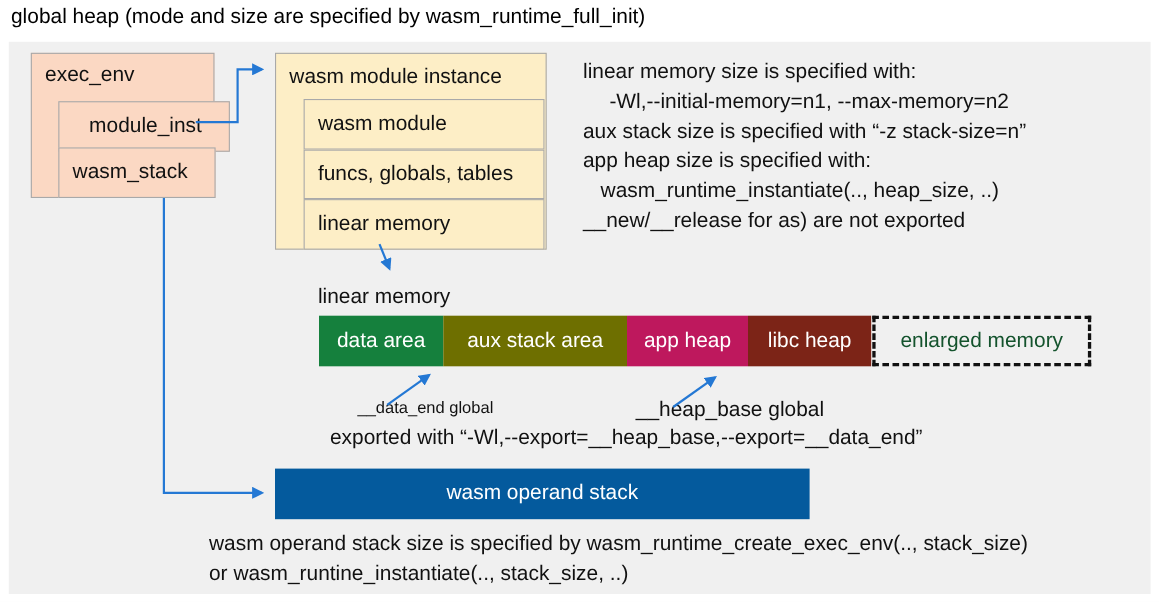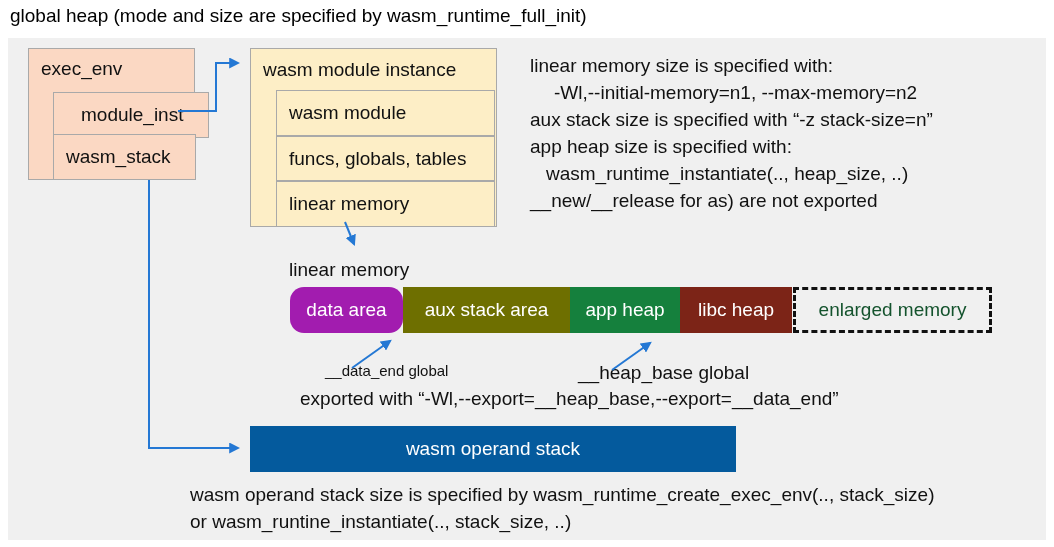--- a/index.html
+++ b/index.html
@@ -79,23 +79,23 @@
 <div class="abs" id="notes">
   <div>linear memory size is specified with:</div>
   <div class="indent-a">-Wl,--initial-memory=n1, --max-memory=n2</div>
   <div>aux stack size is specified with “-z stack-size=n”</div>
   <div>app heap size is specified with:</div>
   <div class="indent-b">wasm_runtime_instantiate(.., heap_size, ..)</div>
   <div>__new/__release for as) are not exported</div>
 </div>
 
 <div class="abs" id="lm-label">linear memory</div>
-<div class="seg" id="seg-data" style="background-color: #a21caf; border-radius: 14px;">data area</div>
+<div class="seg" id="seg-data" style="background-color: #15803d;">data area</div>
 <div class="seg" id="seg-aux" style="background-color: rgb(110, 111, 0);">aux stack area</div>
-<div class="seg" id="seg-appheap" style="background-color: #15803d;">app heap</div>
+<div class="seg" id="seg-appheap" style="background-color: #be185d;">app heap</div>
 <div class="seg" id="seg-libc" style="background-color: rgb(124, 36, 23);">libc heap</div>
 <div class="seg" id="seg-enlarged">enlarged memory</div>
 
 <div class="abs" id="ann-dataend">__data_end global</div>
 <div class="abs" id="ann-heapbase">__heap_base global</div>
 <div class="abs" id="ann-export">exported with “-Wl,--export=__heap_base,--export=__data_end”</div>
 
 <div class="abs" id="opstack" style="background-color: rgb(4, 90, 157);">wasm operand stack</div>
 <div class="abs" id="opnote">
   <div>wasm operand stack size is specified by wasm_runtime_create_exec_env(.., stack_size)</div>

